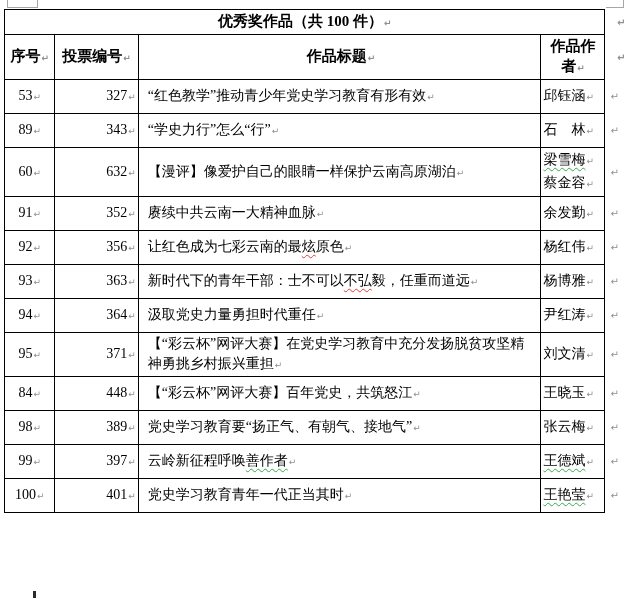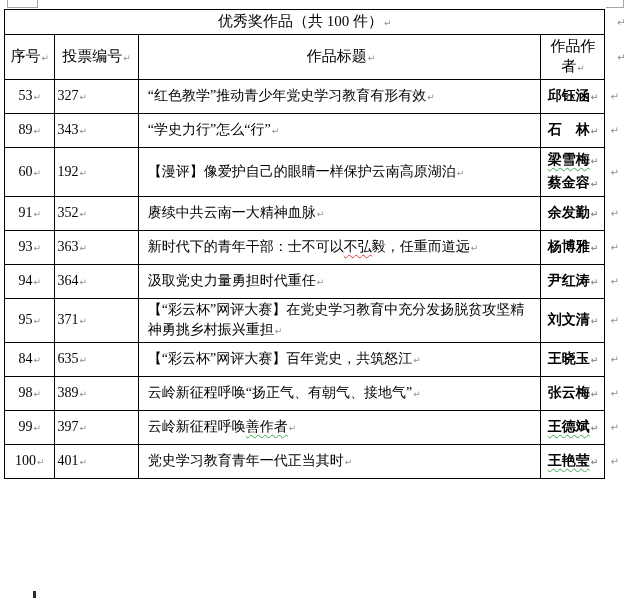--- a/index.html
+++ b/index.html
@@ -20,25 +20,25 @@
   .frag-bottom-tick {
     position:absolute; left:33px; top:591px; width:3px; height:7px; background:#2b2b2b;
   }
   .table-wrap { position:absolute; left:4px; top:9px; }
   table { border-collapse:collapse; table-layout:fixed; }
   td { border:1.5px solid #000; padding:1px 2px; font-size:14px; line-height:20px; vertical-align:middle; }
   td.gutter { border:none; background:transparent; padding-left:5px; }
   tr { height:34px; }
   tr.title-row { height:21px; }
   tr.header-row { height:35px; }
-  .title-row td, .header-row td { font-weight:normal; text-align:center; font-size:15px; }
+  .title-row td, .header-row td { font-weight:bold; text-align:center; font-size:15px; }
   .c-no   { width:46px;  text-align:center;border-radius:18px; }
-  .c-ballot{ width:80px; text-align:left; }
+  .c-ballot{ width:80px; text-align:right; }
   .c-title{ width:398px; text-align:left; padding-left:9px; padding-right:6px; }
-  .c-author{ width:60px; text-align:center;font-weight:bold; }
+  .c-author{ width:60px; text-align:left; }
   .gutter { width:22px; }
   .cellmark { color:#8f8f8f; font-size:9px; margin-left:1px; font-family:"DejaVu Sans",sans-serif; }
   .rowmark  { color:#8f8f8f; font-size:10px; font-family:"DejaVu Sans",sans-serif; }
   .wavy-green {
     text-decoration-line:underline; text-decoration-style:wavy;
     text-decoration-color:#37a84c; text-decoration-thickness:1px;
     text-underline-offset:3px; text-decoration-skip-ink:none;
   }
   .wavy-red {
     text-decoration-line:underline; text-decoration-style:wavy;
@@ -81,34 +81,43 @@
           <td class="c-no"><span>89</span><span class="cellmark">↵</span></td>
           <td class="c-ballot"><span>343</span><span class="cellmark">↵</span></td>
           <td class="c-title"><span>“学史力行”怎么“行”</span><span class="cellmark">↵</span></td>
           <td class="c-author">
             <div class="author-line"><span>石　林</span><span class="cellmark">↵</span></div>
           </td>
           <td class="gutter"><span class="rowmark">↵</span></td>
         </tr>
         <tr>
           <td class="c-no"><span>60</span><span class="cellmark">↵</span></td>
-          <td class="c-ballot"><span>192</span><span class="cellmark">↵</span></td>
+          <td class="c-ballot"><span>632</span><span class="cellmark">↵</span></td>
           <td class="c-title"><span>【漫评】像爱护自己的眼睛一样保护云南高原湖泊</span><span class="cellmark">↵</span></td>
           <td class="c-author">
             <div class="author-line"><span class="wavy-green">梁雪梅</span><span class="cellmark">↵</span></div>
             <div class="author-line"><span>蔡金容</span><span class="cellmark">↵</span></div>
           </td>
           <td class="gutter"><span class="rowmark">↵</span></td>
         </tr>
         <tr>
           <td class="c-no"><span>91</span><span class="cellmark">↵</span></td>
           <td class="c-ballot"><span>352</span><span class="cellmark">↵</span></td>
           <td class="c-title"><span>赓续中共云南一大精神血脉</span><span class="cellmark">↵</span></td>
           <td class="c-author">
             <div class="author-line"><span>余发勤</span><span class="cellmark">↵</span></div>
+          </td>
+          <td class="gutter"><span class="rowmark">↵</span></td>
+        </tr>
+        <tr>
+          <td class="c-no"><span>92</span><span class="cellmark">↵</span></td>
+          <td class="c-ballot"><span>356</span><span class="cellmark">↵</span></td>
+          <td class="c-title"><span>让红色成为七彩云南的最</span><span class="wavy-red">炫</span><span>原色</span><span class="cellmark">↵</span></td>
+          <td class="c-author">
+            <div class="author-line"><span>杨红伟</span><span class="cellmark">↵</span></div>
           </td>
           <td class="gutter"><span class="rowmark">↵</span></td>
         </tr>
         <tr>
           <td class="c-no"><span>93</span><span class="cellmark">↵</span></td>
           <td class="c-ballot"><span>363</span><span class="cellmark">↵</span></td>
           <td class="c-title"><span>新时代下的青年干部：士不可以</span><span class="wavy-red">不弘</span><span>毅，任重而道远</span><span class="cellmark">↵</span></td>
           <td class="c-author">
             <div class="author-line"><span>杨博雅</span><span class="cellmark">↵</span></div>
           </td>
@@ -127,31 +136,31 @@
           <td class="c-no"><span>95</span><span class="cellmark">↵</span></td>
           <td class="c-ballot"><span>371</span><span class="cellmark">↵</span></td>
           <td class="c-title"><span>【“彩云杯”网评大赛】在党史学习教育中充分发扬脱贫攻坚精神勇挑乡村振兴重担</span><span class="cellmark">↵</span></td>
           <td class="c-author">
             <div class="author-line"><span>刘文清</span><span class="cellmark">↵</span></div>
           </td>
           <td class="gutter"><span class="rowmark">↵</span></td>
         </tr>
         <tr>
           <td class="c-no"><span>84</span><span class="cellmark">↵</span></td>
-          <td class="c-ballot"><span>635</span><span class="cellmark">↵</span></td>
+          <td class="c-ballot"><span>448</span><span class="cellmark">↵</span></td>
           <td class="c-title"><span>【“彩云杯”网评大赛】百年党史，共筑怒江</span><span class="cellmark">↵</span></td>
           <td class="c-author">
             <div class="author-line"><span>王晓玉</span><span class="cellmark">↵</span></div>
           </td>
           <td class="gutter"><span class="rowmark">↵</span></td>
         </tr>
         <tr>
           <td class="c-no"><span>98</span><span class="cellmark">↵</span></td>
           <td class="c-ballot"><span>389</span><span class="cellmark">↵</span></td>
-          <td class="c-title"><span>云岭新征程呼唤“扬正气、有朝气、接地气”</span><span class="cellmark">↵</span></td>
+          <td class="c-title"><span>党史学习教育要“扬正气、有朝气、接地气”</span><span class="cellmark">↵</span></td>
           <td class="c-author">
             <div class="author-line"><span>张云梅</span><span class="cellmark">↵</span></div>
           </td>
           <td class="gutter"><span class="rowmark">↵</span></td>
         </tr>
         <tr>
           <td class="c-no"><span>99</span><span class="cellmark">↵</span></td>
           <td class="c-ballot"><span>397</span><span class="cellmark">↵</span></td>
           <td class="c-title"><span>云岭新征程呼唤</span><span class="wavy-green">善作者</span><span class="cellmark">↵</span></td>
           <td class="c-author">

